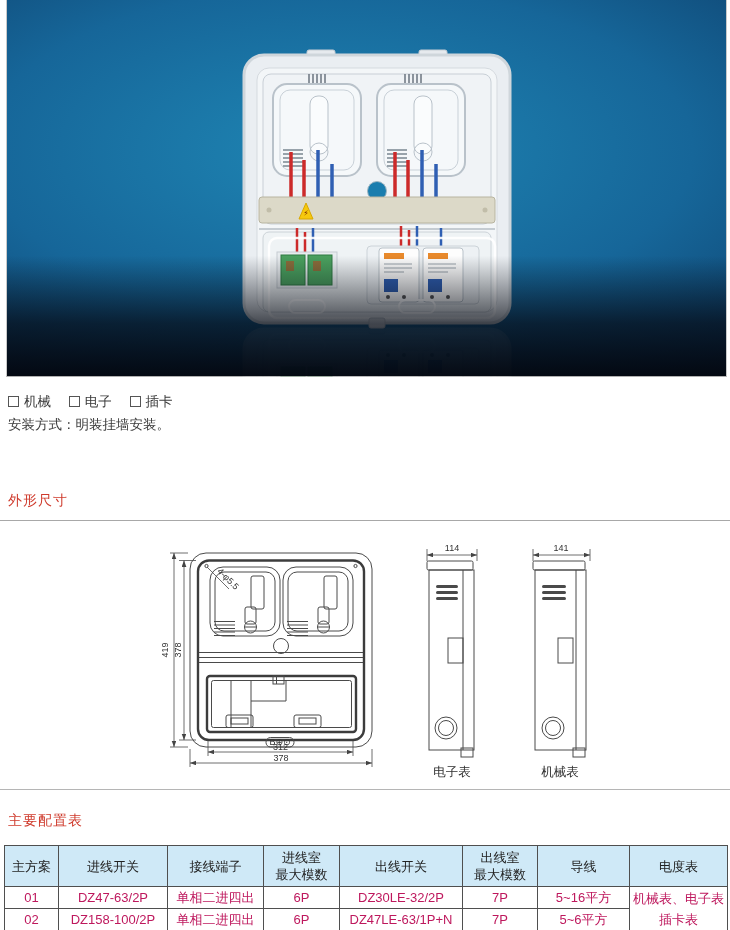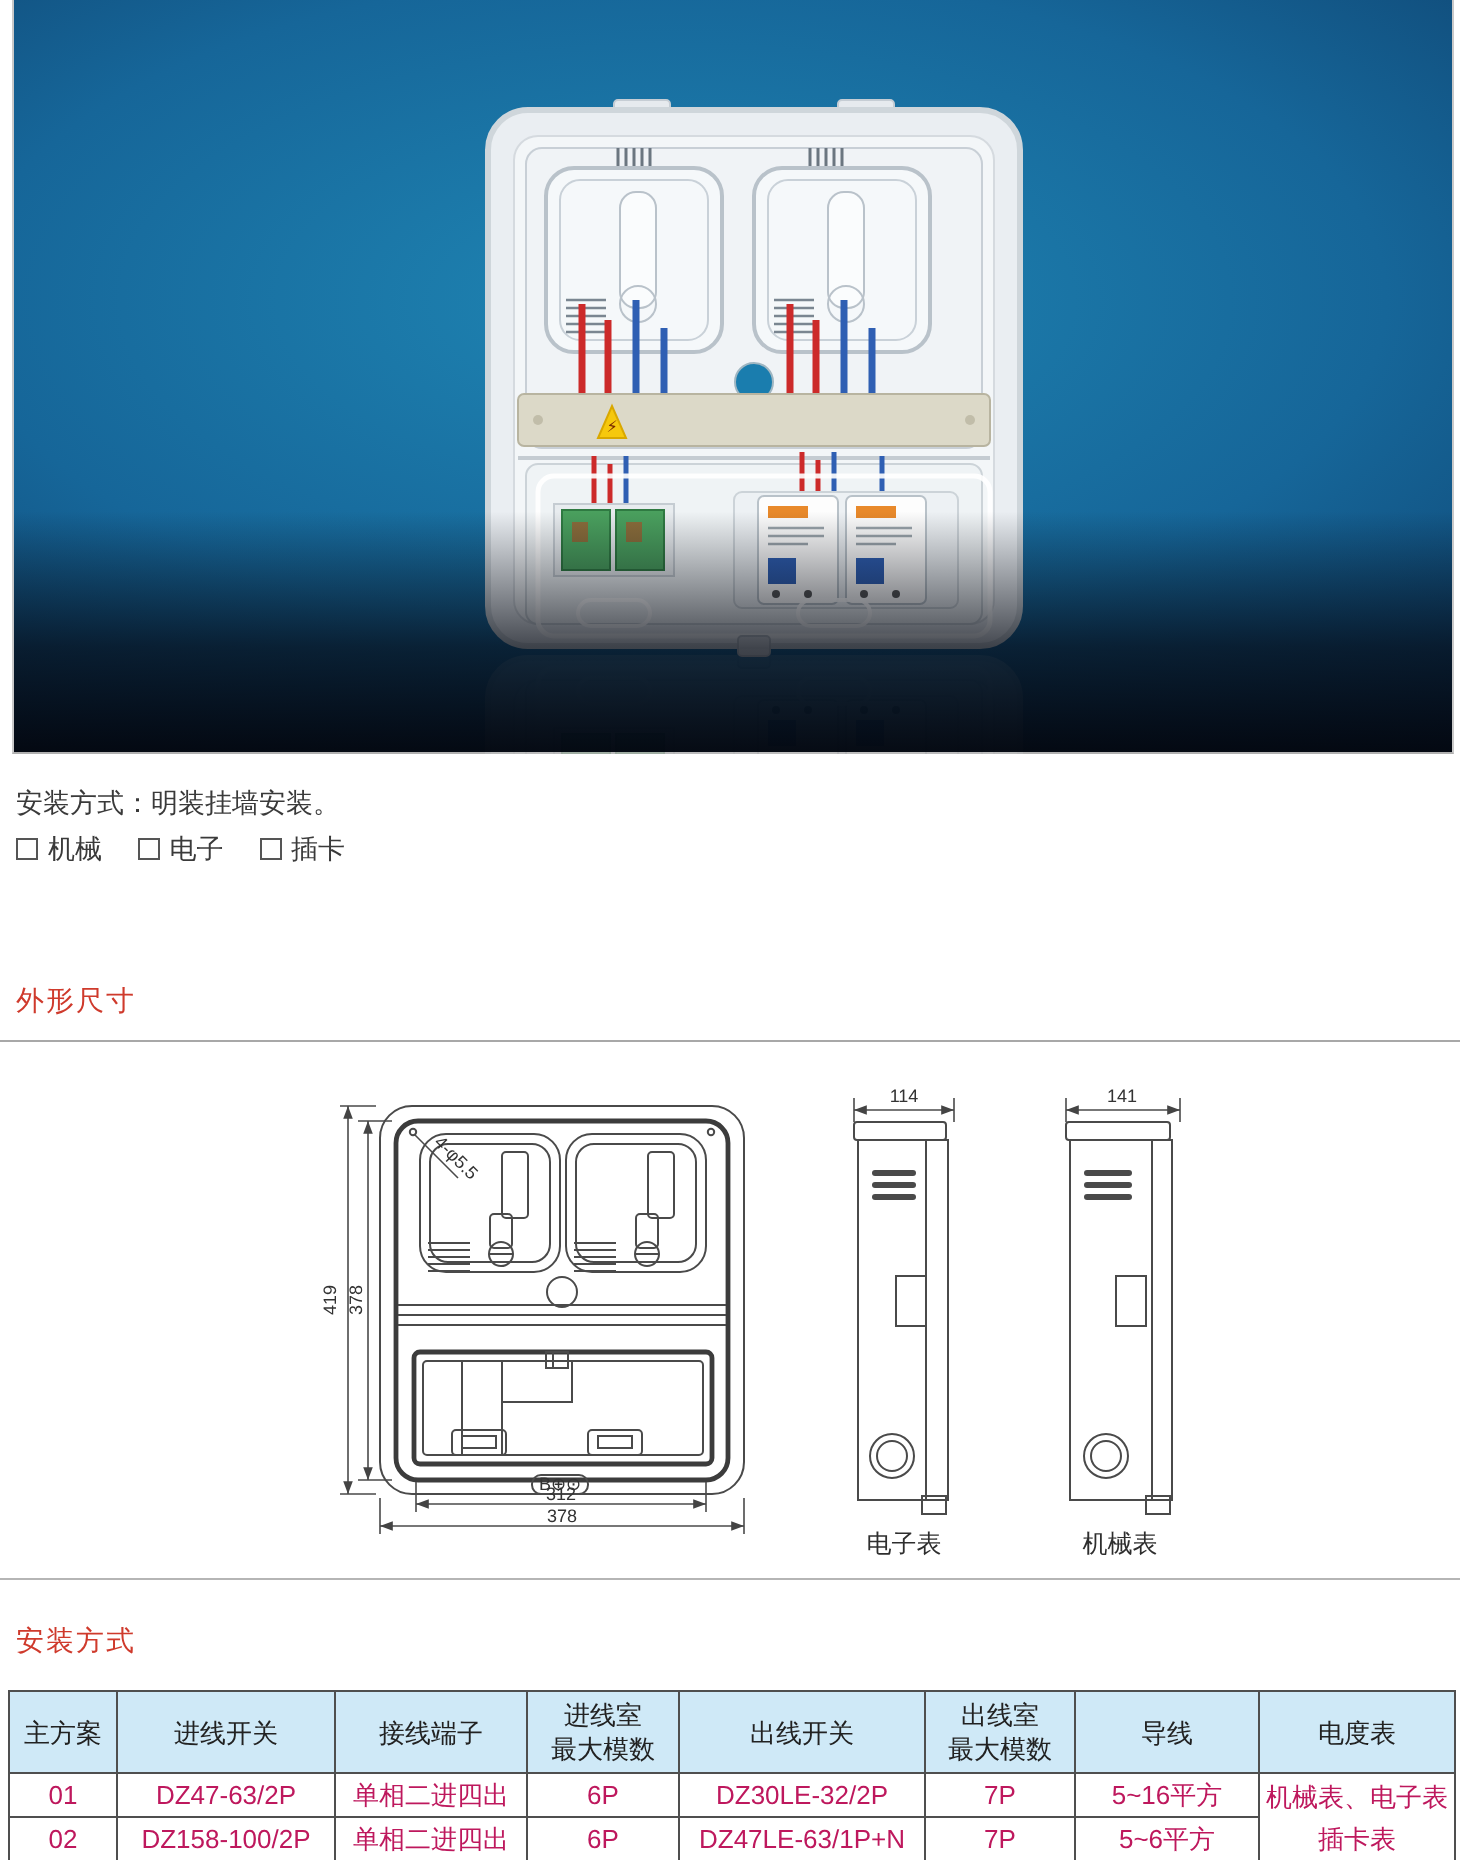--- a/index.html
+++ b/index.html
@@ -180,26 +180,26 @@
 
         <rect x="362" y="318" width="16" height="10" rx="2" fill="#dfe3e7" stroke="#c0c7cd"></rect>
       </g>
 
       <use href="#meterbox" transform="translate(0,652) scale(1,-1)" opacity="0.16"></use>
     </svg>
     <div class="photo-shade"></div>
   </div>
 
   <div class="textblock">
-    <div class="line">安装方式：明装挂墙安装。</div>
     <div class="line">
       <span class="opt"><span class="cb"></span><span>机械</span></span>
       <span class="opt"><span class="cb"></span><span>电子</span></span>
       <span class="opt"><span class="cb"></span><span>插卡</span></span>
     </div>
+    <div class="line">安装方式：明装挂墙安装。</div>
   </div>
 
   <div class="sec-heading" style="top:492px;">外形尺寸</div>
   <div class="rule" style="top:520px;"></div>
 
   <svg class="drawing" viewBox="0 0 730 250" width="730" height="250">
     <defs>
       <marker id="arr" markerWidth="9" markerHeight="8" refX="8" refY="3" orient="auto-start-reverse">
         <path d="M0,0 L8,3 L0,6 z" fill="#444"></path>
       </marker>
@@ -297,21 +297,21 @@
       <rect class="ln" x="558" y="103" width="15" height="25"></rect>
       <circle class="ln" cx="553" cy="193" r="11"></circle>
       <circle class="ln" cx="553" cy="193" r="7.5"></circle>
       <rect class="ln" x="573" y="213" width="12" height="9"></rect>
       <text class="slabel" x="560" y="241" text-anchor="middle">机械表</text>
     </g>
   </svg>
 
   <div class="rule" style="top:789px; border-top-color:#b5b5b5;"></div>
 
-  <div class="sec-heading" style="top:812px;">安装方式</div>
+  <div class="sec-heading" style="top:812px;">主要配置表</div>
 
   <div class="cfg-table-wrap">
     <table class="cfg">
       <colgroup>
         <col style="width:54px">
           <col style="width:109px">
           <col style="width:96px">
           <col style="width:76px">
         <col style="width:123px">
           <col style="width:75px">

